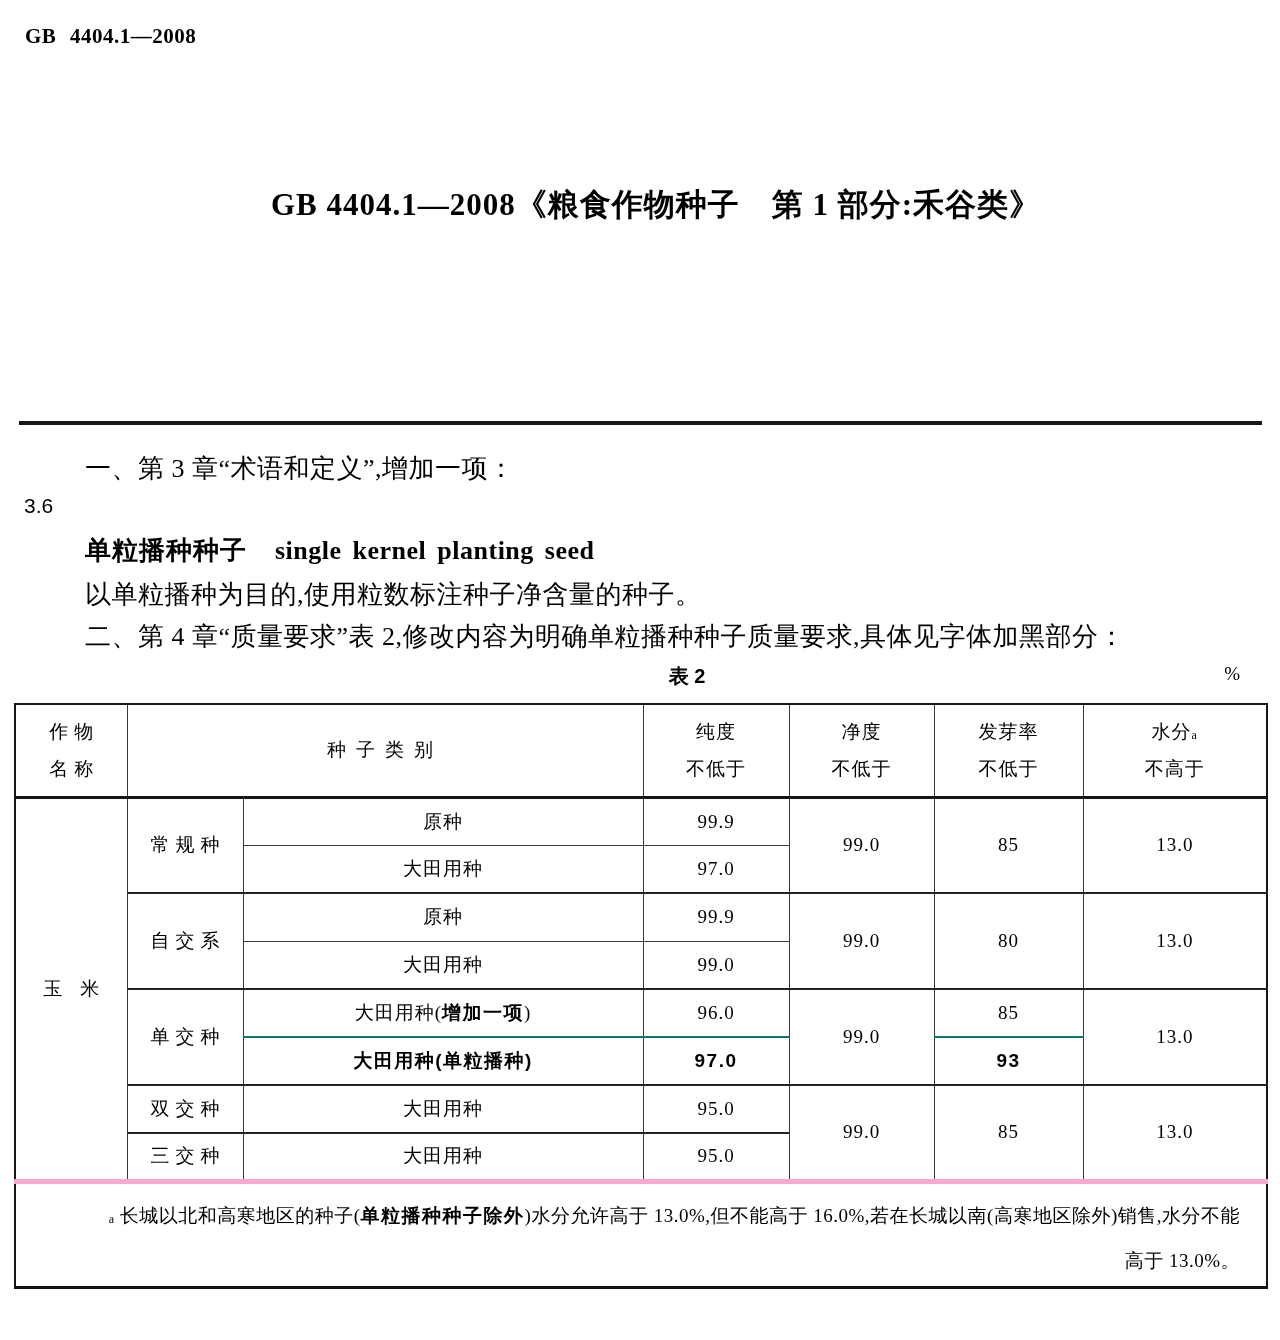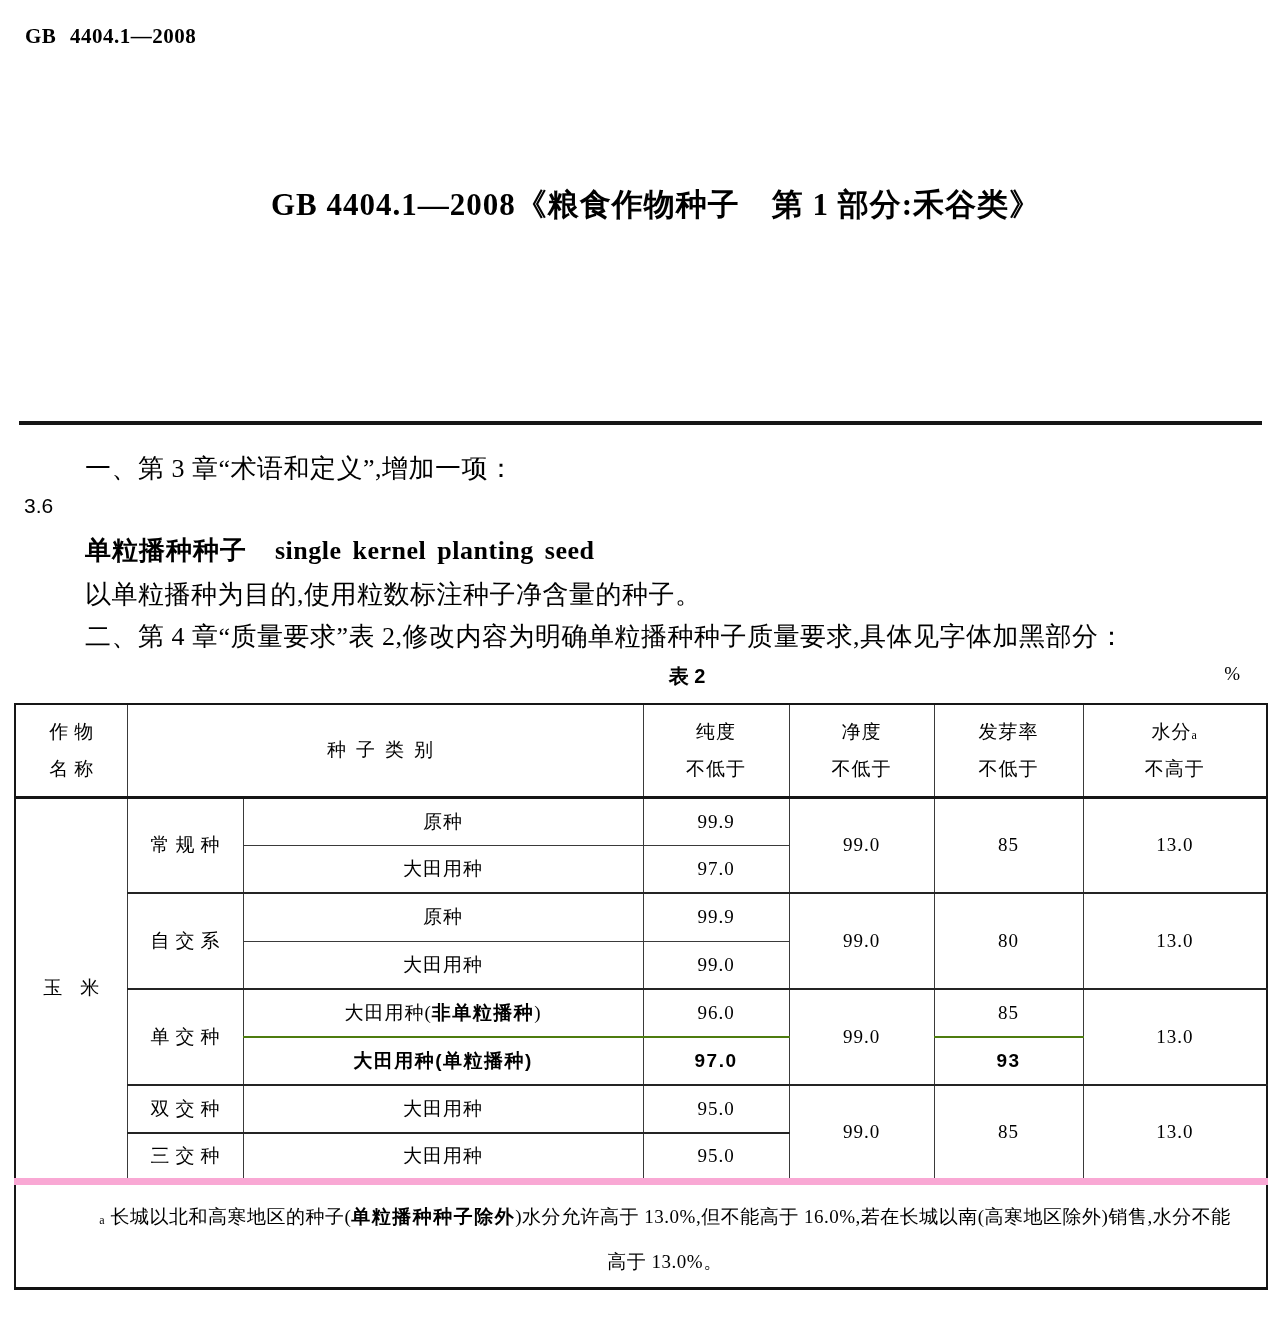--- a/index.html
+++ b/index.html
@@ -37,28 +37,28 @@
   .table-wrap { position:absolute; top:703px; left:14px; }
   table { border-collapse:collapse; table-layout:fixed; width:1252px;
     border:2px solid #161616; border-bottom:3px solid #111; }
   td { border:1px solid #3a3a3a; text-align:center; vertical-align:middle;
     font-size:19px; padding:0; letter-spacing:1px; overflow:hidden; }
   tr.hrow { height:93px;margin-top:12px; }
   tr.hrow td { border-bottom:3px solid #151515; }
   tr.brow { height:48px; }
   tr.grp td { border-top:2px solid #242424; }
   tr.sub td { border-top:1px solid #5a5a5a; }
-  tr.sub2 td { border-top:2px solid #4d7c0f; }
+  tr.sub2 td { border-top:2px solid #0f766e; }
   .h2line div { line-height:37px; }
   .sp-wide { letter-spacing:10px; text-indent:10px; }
   .sp-med { letter-spacing:6px; text-indent:6px; }
   .sp-crop { letter-spacing:18px; text-indent:18px; }
   .hei { font-family:"Liberation Sans","DejaVu Sans",sans-serif; font-weight:700; letter-spacing:1.5px; }
   td.footnote {
-    height:92px; border-top:7px solid #f9a8d4; text-align:center;
+    height:92px; border-top:5px solid #f9a8d4; text-align:right;
     font-size:19px; line-height:45px; padding:8px 26px 2px 74px; letter-spacing:0.5px;
   }
   sup { font-size:12px; }
   td sup { vertical-align:top; position:relative; top:4px; }
 </style>
 </head>
 <body>
 
 <div class="page">
 
@@ -145,21 +145,21 @@
           <td rowspan="2">80</td>
           <td rowspan="2">13.0</td>
         </tr>
         <tr class="brow sub">
           <td>大田用种</td>
           <td>99.0</td>
         </tr>
 
         <tr class="brow grp">
           <td rowspan="2" class="sp-med">单交种</td>
-          <td><span>大田用种(</span><span class="hei">非单粒播种</span><span>)</span></td>
+          <td><span>大田用种(</span><span class="hei">增加一项</span><span>)</span></td>
           <td>96.0</td>
           <td rowspan="2">99.0</td>
           <td>85</td>
           <td rowspan="2">13.0</td>
         </tr>
         <tr class="brow sub2">
           <td class="hei">大田用种(单粒播种)</td>
           <td class="hei">97.0</td>
           <td class="hei">93</td>
         </tr>

